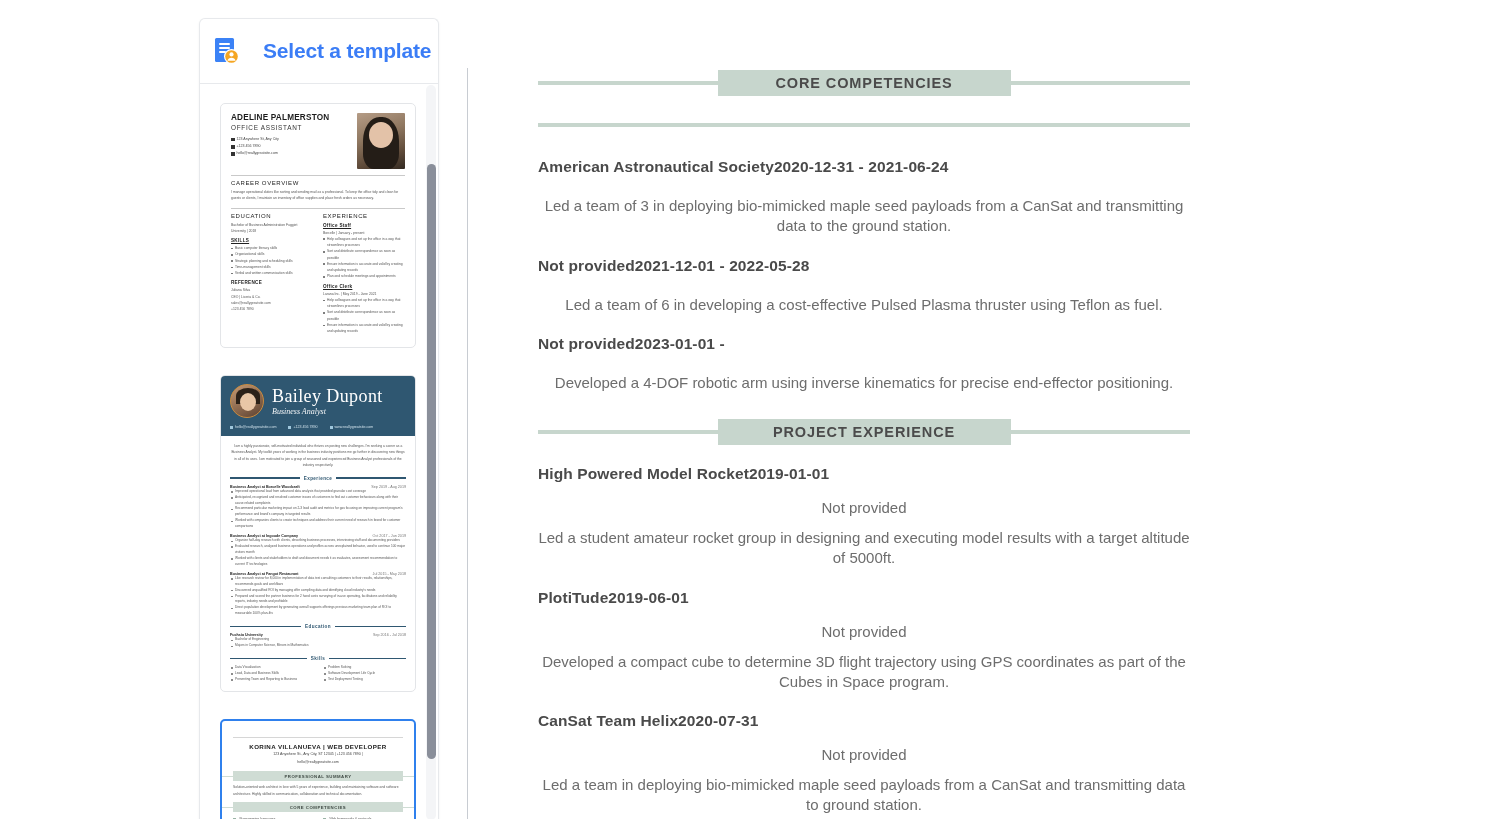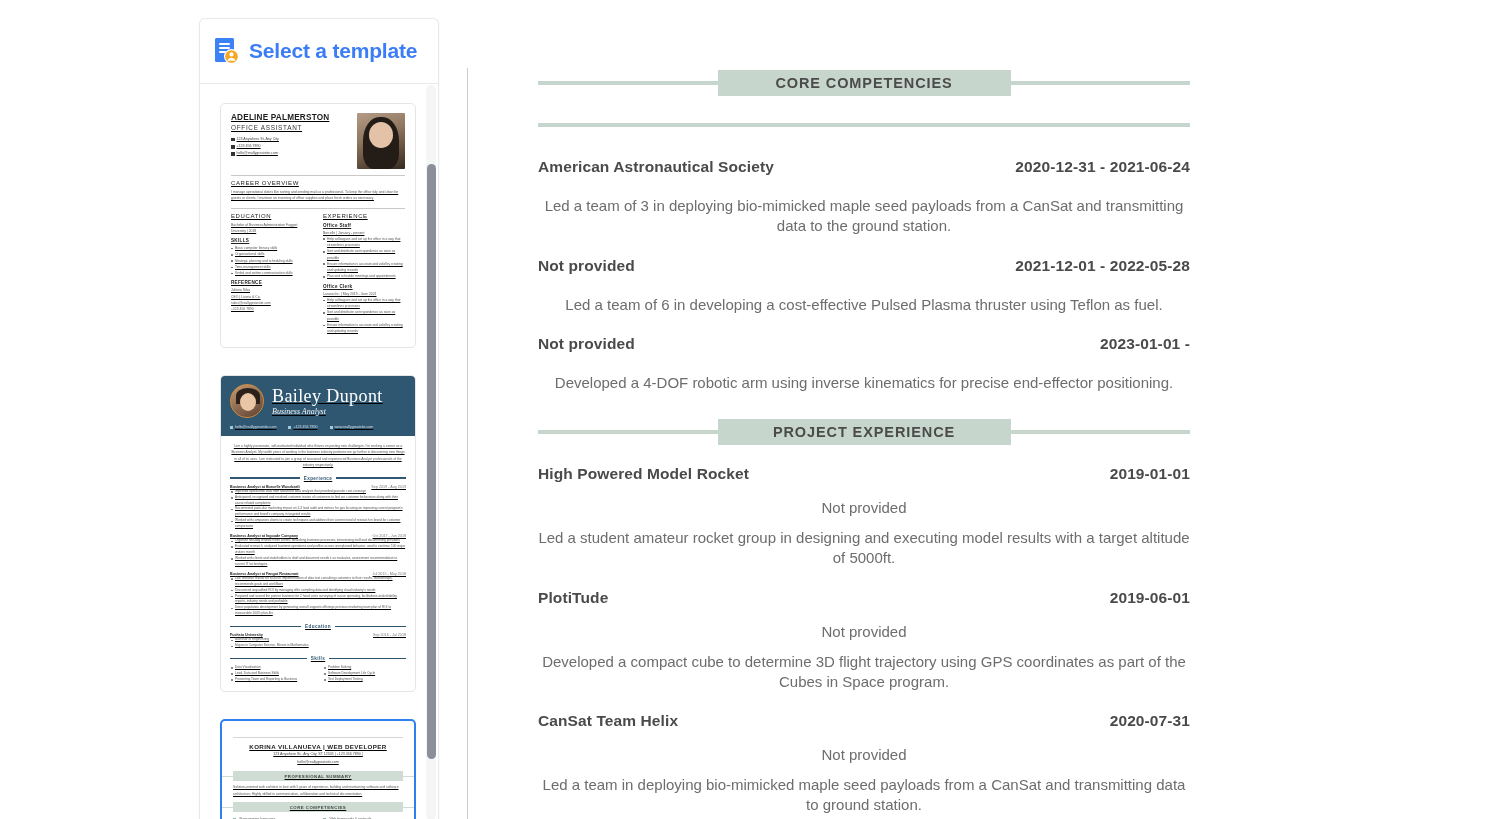--- a/index.html
+++ b/index.html
@@ -29,21 +29,21 @@
     border-radius: 6px 6px 0 0;
     box-shadow: 0 1px 3px rgba(0,0,0,0.05);
     overflow: hidden;
   }
   .sidebar-header {
     height: 65px;
     display: flex;
     align-items: center;
     padding: 0 14px;
     border-bottom: 1px solid #e7e9ec;
-    gap: 9px;
+    gap: 23px;
     text-align: center;
   }
   .sidebar-title {
     color: #3b7df6;
     font-size: 21px;
     font-weight: bold;
     letter-spacing: -0.2px;
     white-space: nowrap;
   }
   .doc-person-icon { width: 26px; height: 28px; display:block; flex:none; }
@@ -58,21 +58,20 @@
   }
 
   .tpl-card {
     width: 196px;
     background: #ffffff;
     border: 1px solid #e3e5e8;
     border-radius: 5px;
     margin-bottom: 27px;
     overflow: hidden;
     position: relative;
-    text-decoration: underline;
   }
   .tpl-card.selected {
     border: 2px solid #2f80ed;
   }
 
   
   .sb-track {
     position: absolute;
     right: 2px; top: 66px;
     width: 10px; height: 735px;
@@ -223,21 +222,21 @@
     text-align: center;
     font-size: 14.5px;
     font-weight: bold;
     letter-spacing: .9px;
     line-height: 26px;
     height: 26px;
     flex: none;
   }
   .entry-head {
     display: flex;
-    justify-content: space-between;
+    justify-content: flex-start;
     align-items: baseline;
     font-size: 15.5px;
     font-weight: bold;
     color: #4a4a4a;
     letter-spacing: .1px;
   }
   .entry-desc {
     text-align: center;
     font-size: 15px;
     color: #6d6d6d;

